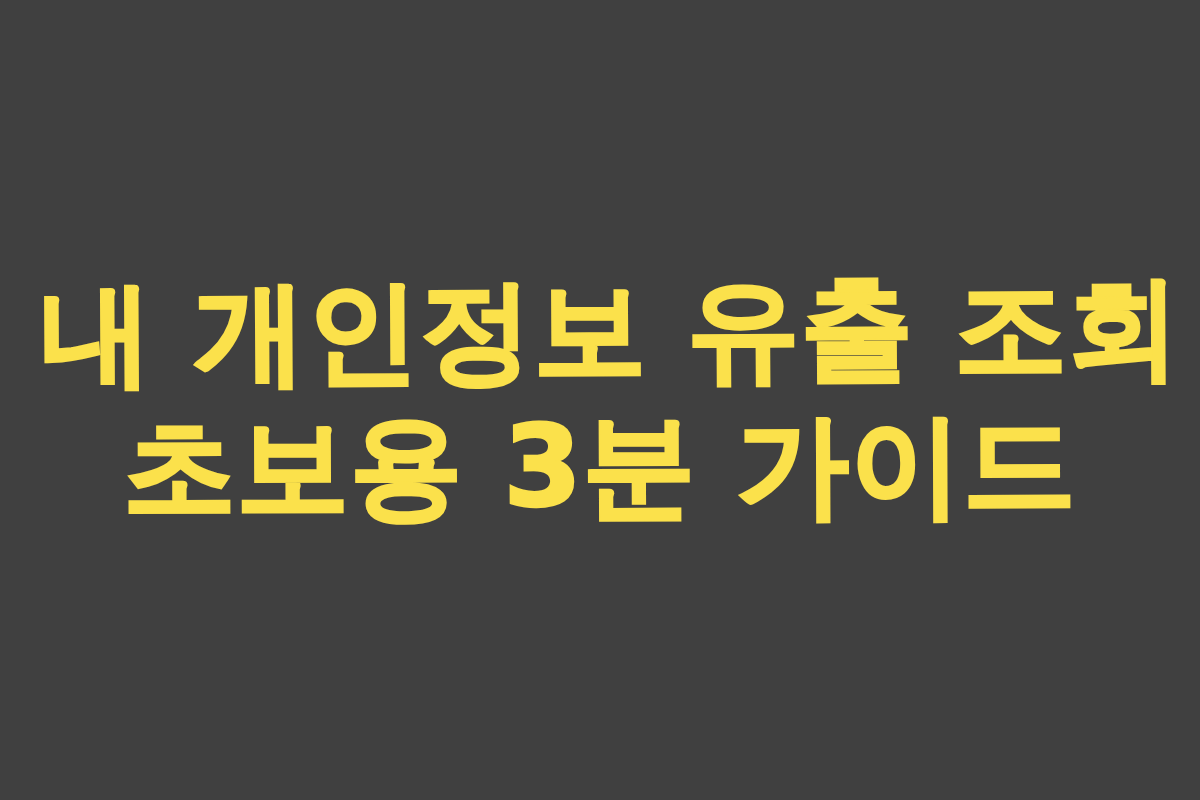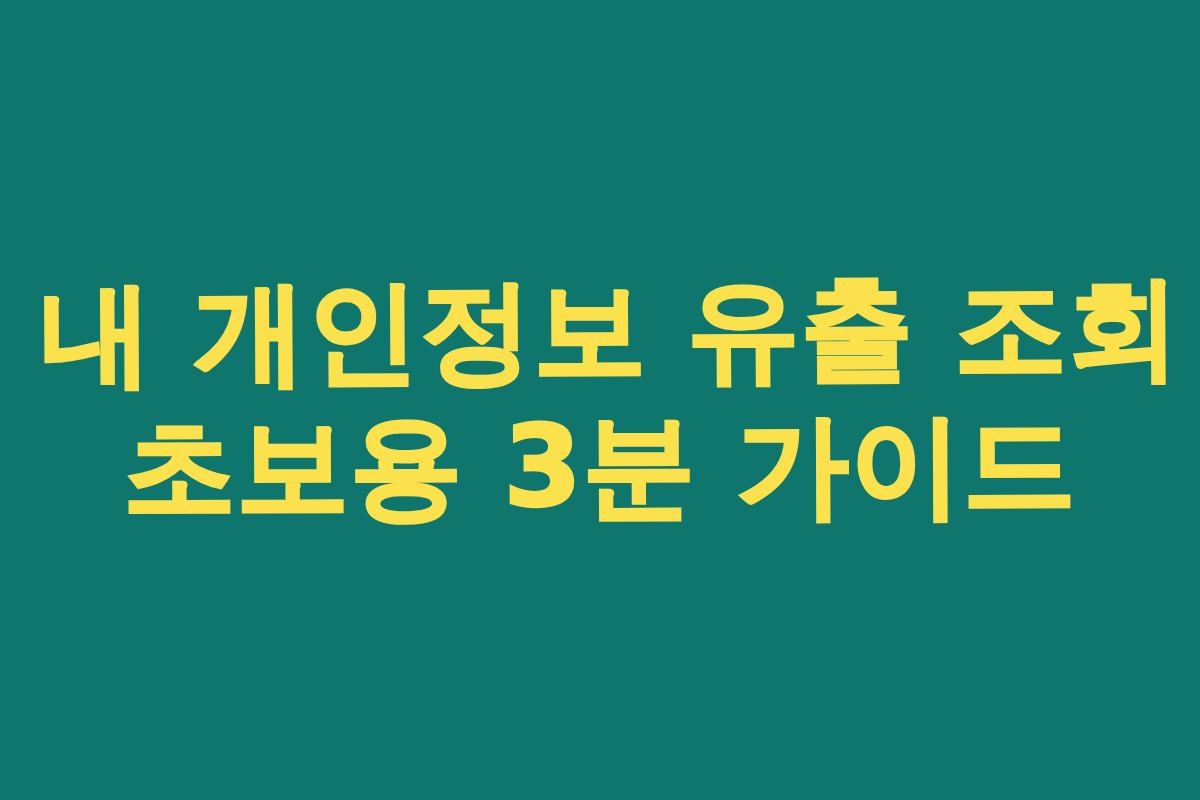--- a/index.html
+++ b/index.html
@@ -60,21 +60,21 @@
     transform: rotate(-0.35deg);
   }
 
   .headline-line.line-2 {
     transform: rotate(-0.2deg);
   }
 </style>
 </head>
 <body>
 
-<div id="title-card" style="background: #0f766e;">
+<div id="title-card" style="background: #404040;">
 
   <div class="headline">
 
     <span class="headline-line line-1" style="color: rgb(251, 225, 75); -webkit-text-stroke: 3px rgb(251, 225, 75);">내 개인정보 유출 조회</span>
 
     <span class="headline-line line-2" style="color: rgb(251, 225, 75); -webkit-text-stroke: 3px rgb(251, 225, 75);">초보용 3분 가이드</span>
 
   </div>
 
 </div>

